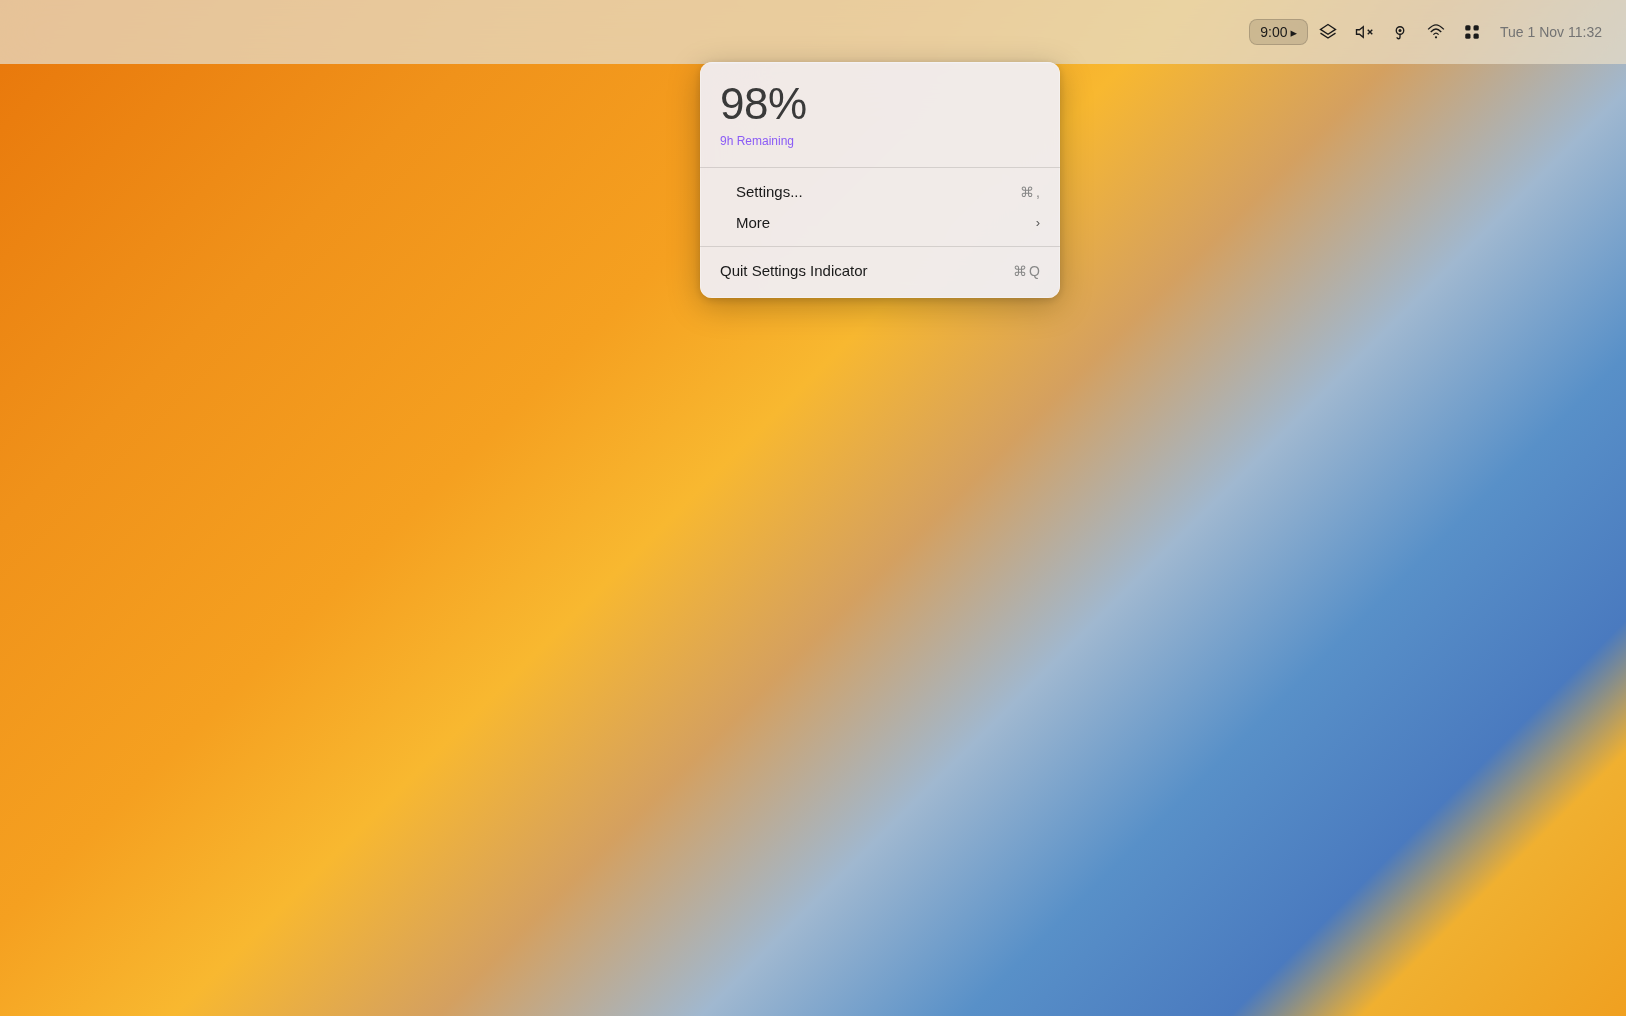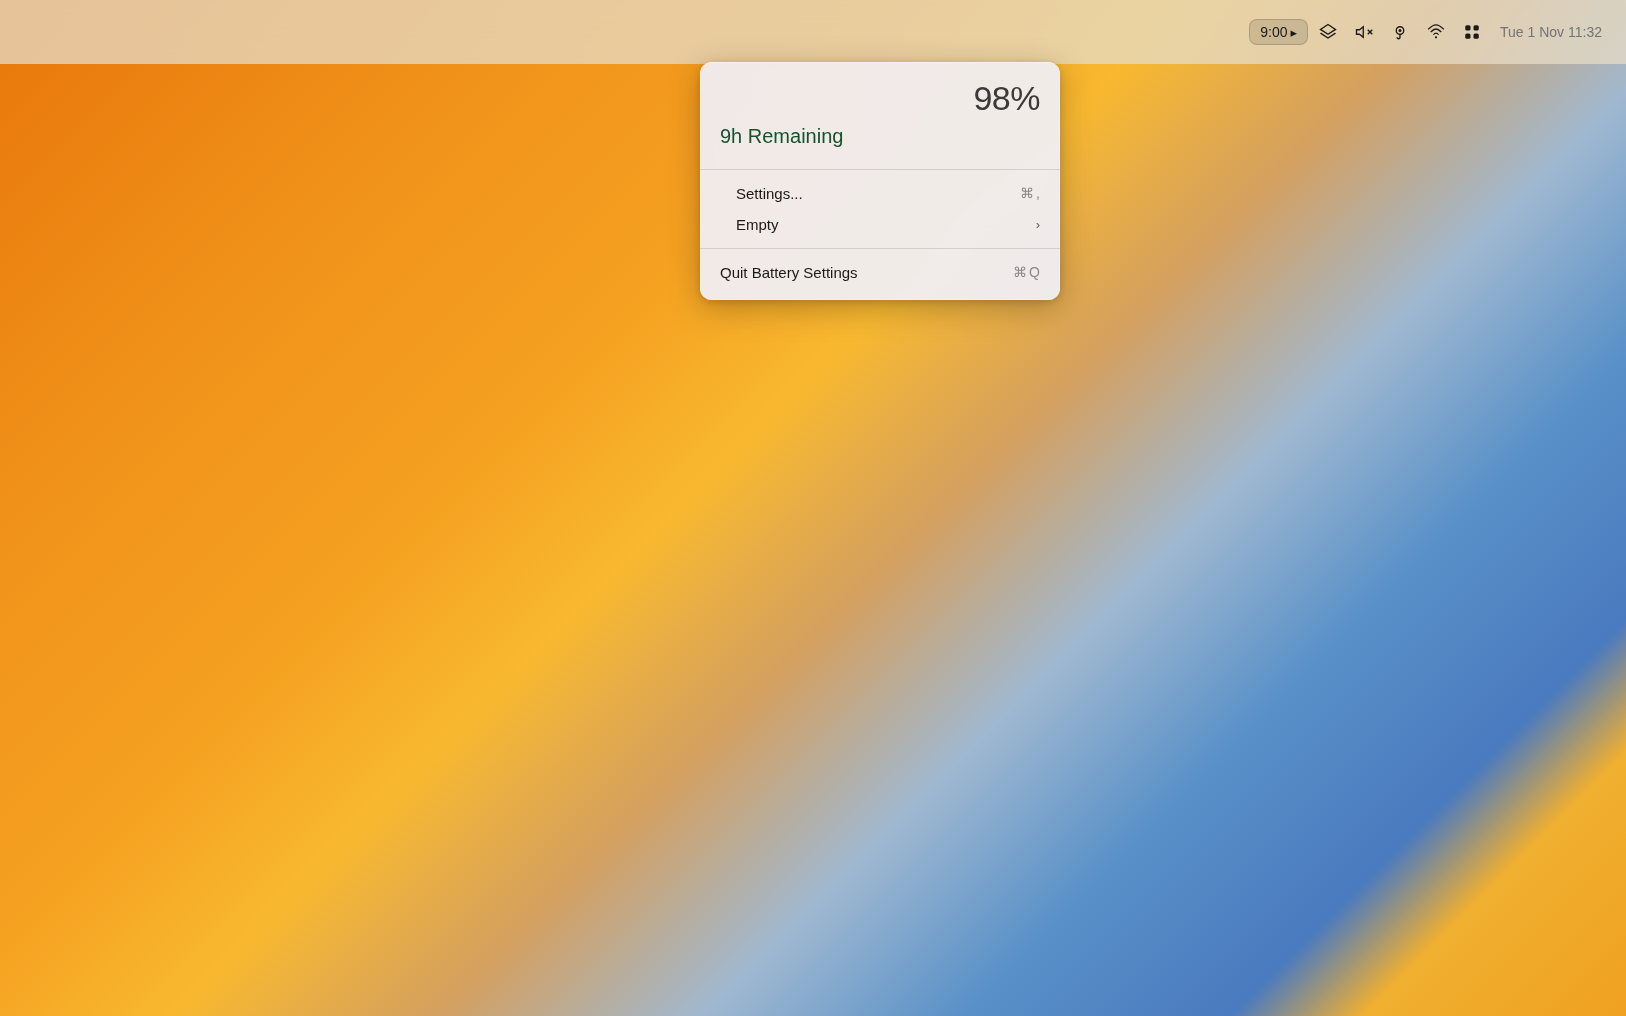--- a/index.html
+++ b/index.html
@@ -112,31 +112,30 @@
       overflow: hidden;
       z-index: 200;
       padding: 8px 0;
     }
 
     .menu-info-section {
       padding: 8px 20px 12px 20px;
     }
 
     .menu-battery-percent {
-      font-size: 34px;
+      font-size: 44px;
       font-weight: 300;
       color: #3a3a3a;
       letter-spacing: -0.5px;
       line-height: 1.2;
-      text-align: right;
     }
 
     .menu-info-row {
-      font-size: 20px;
-      color: #14532d;
+      font-size: 12px;
+      color: #8b5cf6;
       font-weight: 400;
       line-height: 1.7;
     }
 
     .menu-divider {
       height: 1px;
       background: rgba(0,0,0,0.12);
       margin: 4px 0;
     }
 
@@ -248,31 +247,31 @@
 
     <div class="menu-item">
       <span class="menu-item-label">Settings...</span>
       <span class="menu-item-shortcut">
         <span>⌘</span>
         <span>,</span>
       </span>
     </div>
 
     <div class="menu-item">
-      <span class="menu-item-label">Empty</span>
+      <span class="menu-item-label">More</span>
       <span class="menu-item-arrow">›</span>
     </div>
 
   </div>
 
   <div class="menu-divider"></div>
 
   <div class="menu-quit-section">
     <div class="menu-item">
-      <span class="menu-item-label">Quit Battery Settings</span>
+      <span class="menu-item-label">Quit Settings Indicator</span>
       <span class="menu-item-shortcut">
         <span>⌘</span>
         <span>Q</span>
       </span>
     </div>
   </div>
 
 </div>
 
 </body></html>

